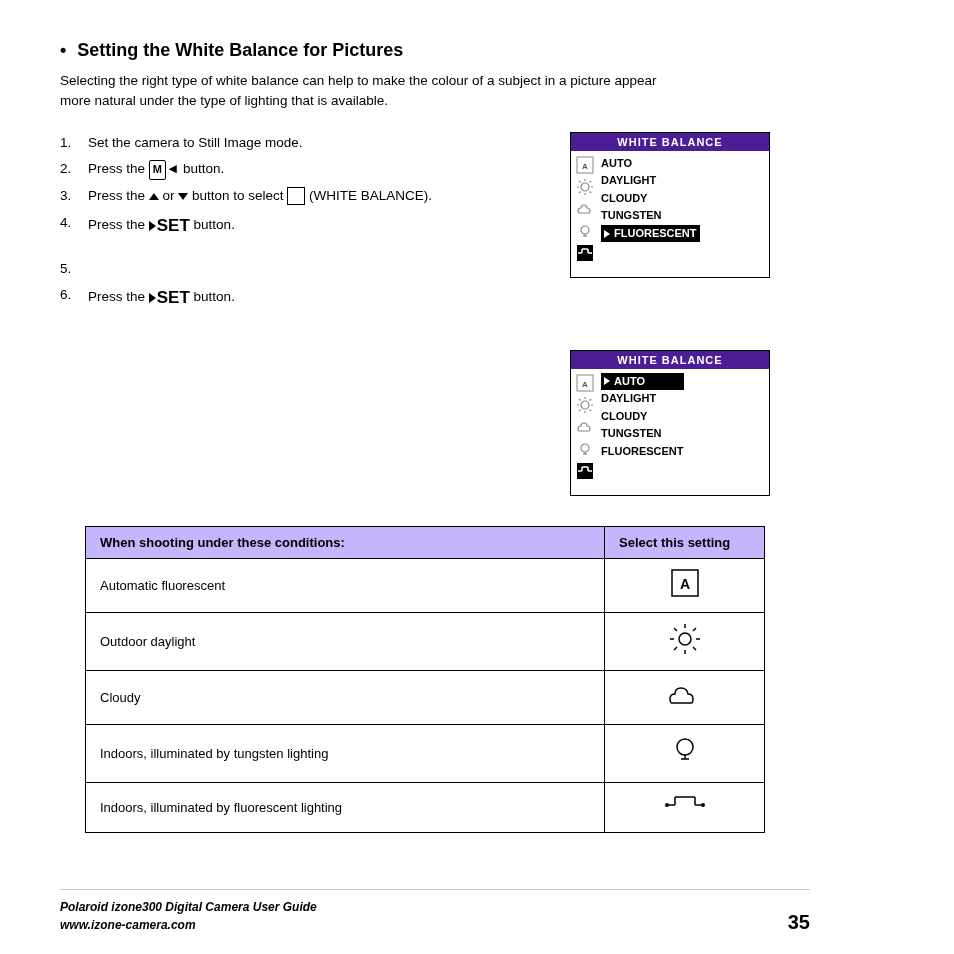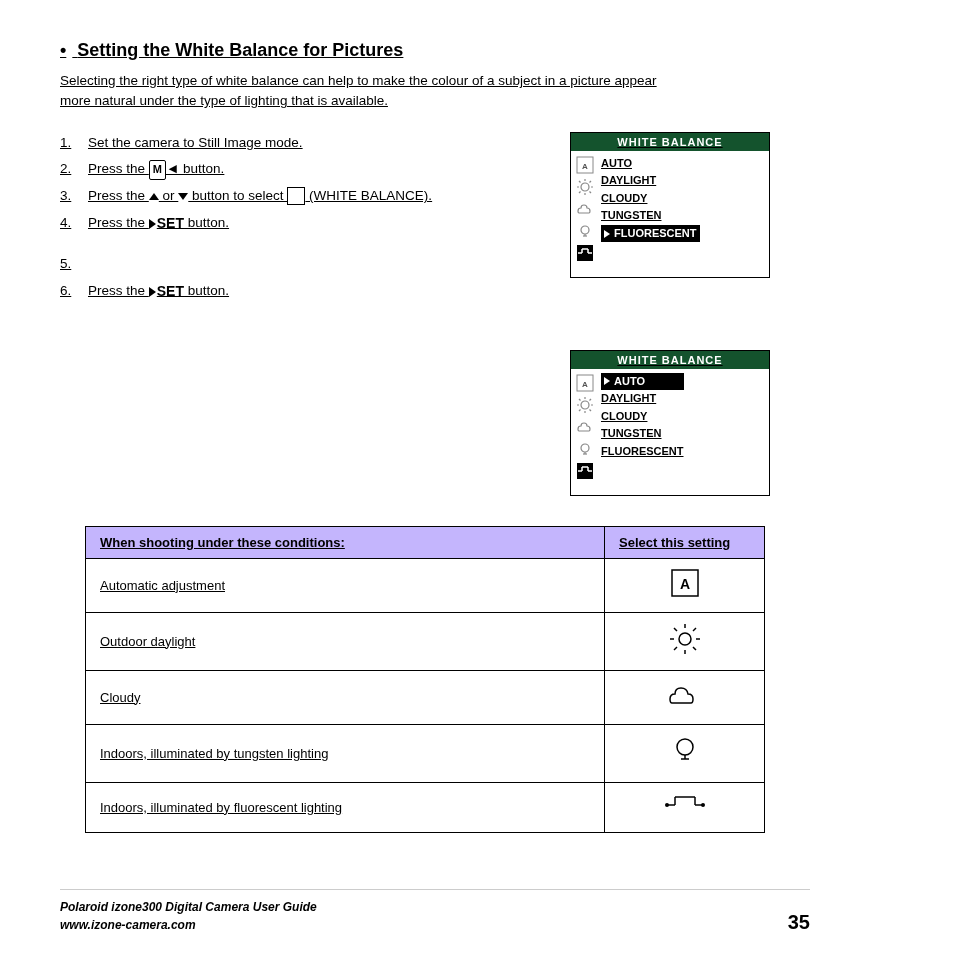--- a/index.html
+++ b/index.html
@@ -10,21 +10,20 @@
       font-family: Arial, Helvetica, sans-serif;
       font-size: 14px;
       color: #000;
       overflow: hidden;
     }
     .page {
       width: 870px;
       height: 954px;
       padding: 40px 80px 30px 60px;
       position: relative;
-      text-decoration: underline;
     }
     .section-title {
       font-size: 18px;
       font-weight: bold;
       margin-bottom: 10px;
     }
     .bullet {
       font-size: 18px;
       margin-right: 6px;
     }
@@ -66,21 +65,21 @@
     .step-text .btn-icon {
       display: inline-block;
       font-size: 11px;
       font-weight: bold;
       border: 1.5px solid #000;
       padding: 0px 3px;
       border-radius: 2px;
       vertical-align: middle;
     }
     .step-text .set-label {
-      font-size: 14px;
+      font-size: 17px;
       font-weight: bold;
       vertical-align: middle;
     }
     .arrow-right {
       display: inline-block;
       width: 0;
       height: 0;
       border-top: 5px solid transparent;
       border-bottom: 5px solid transparent;
       border-left: 7px solid #000;
@@ -103,21 +102,21 @@
       border-left: 5px solid transparent;
       border-right: 5px solid transparent;
       border-top: 7px solid #000;
       vertical-align: middle;
     }
     .wb-panel {
       border: 1.5px solid #000;
       width: 200px;
     }
     .wb-header {
-      background: #14532d;
+      background: #4c1d95;
       color: #fff;
       text-align: center;
       font-size: 11px;
       font-weight: bold;
       padding: 3px 6px;
       letter-spacing: 1px;
     }
     .wb-body {
       display: flex;
       padding: 4px;
@@ -424,21 +423,21 @@
     <table>
       <thead>
         <tr>
           <th>When shooting under these conditions:</th>
           <th class="right-col">Select this setting</th>
         </tr>
       </thead>
       <tbody>
 
         <tr>
-          <td>Automatic adjustment</td>
+          <td>Automatic fluorescent</td>
           <td class="icon-cell">
             <svg width="28" height="28" viewBox="0 0 28 28">
                 <rect x="1" y="1" width="26" height="26" fill="none" stroke="#000" stroke-width="1.5"></rect>
                 <text x="14" y="20" text-anchor="middle" font-size="14" font-weight="bold" fill="#000">A</text>
               </svg>
           </td>
         </tr>
 
         <tr>
           <td>Outdoor daylight</td>

